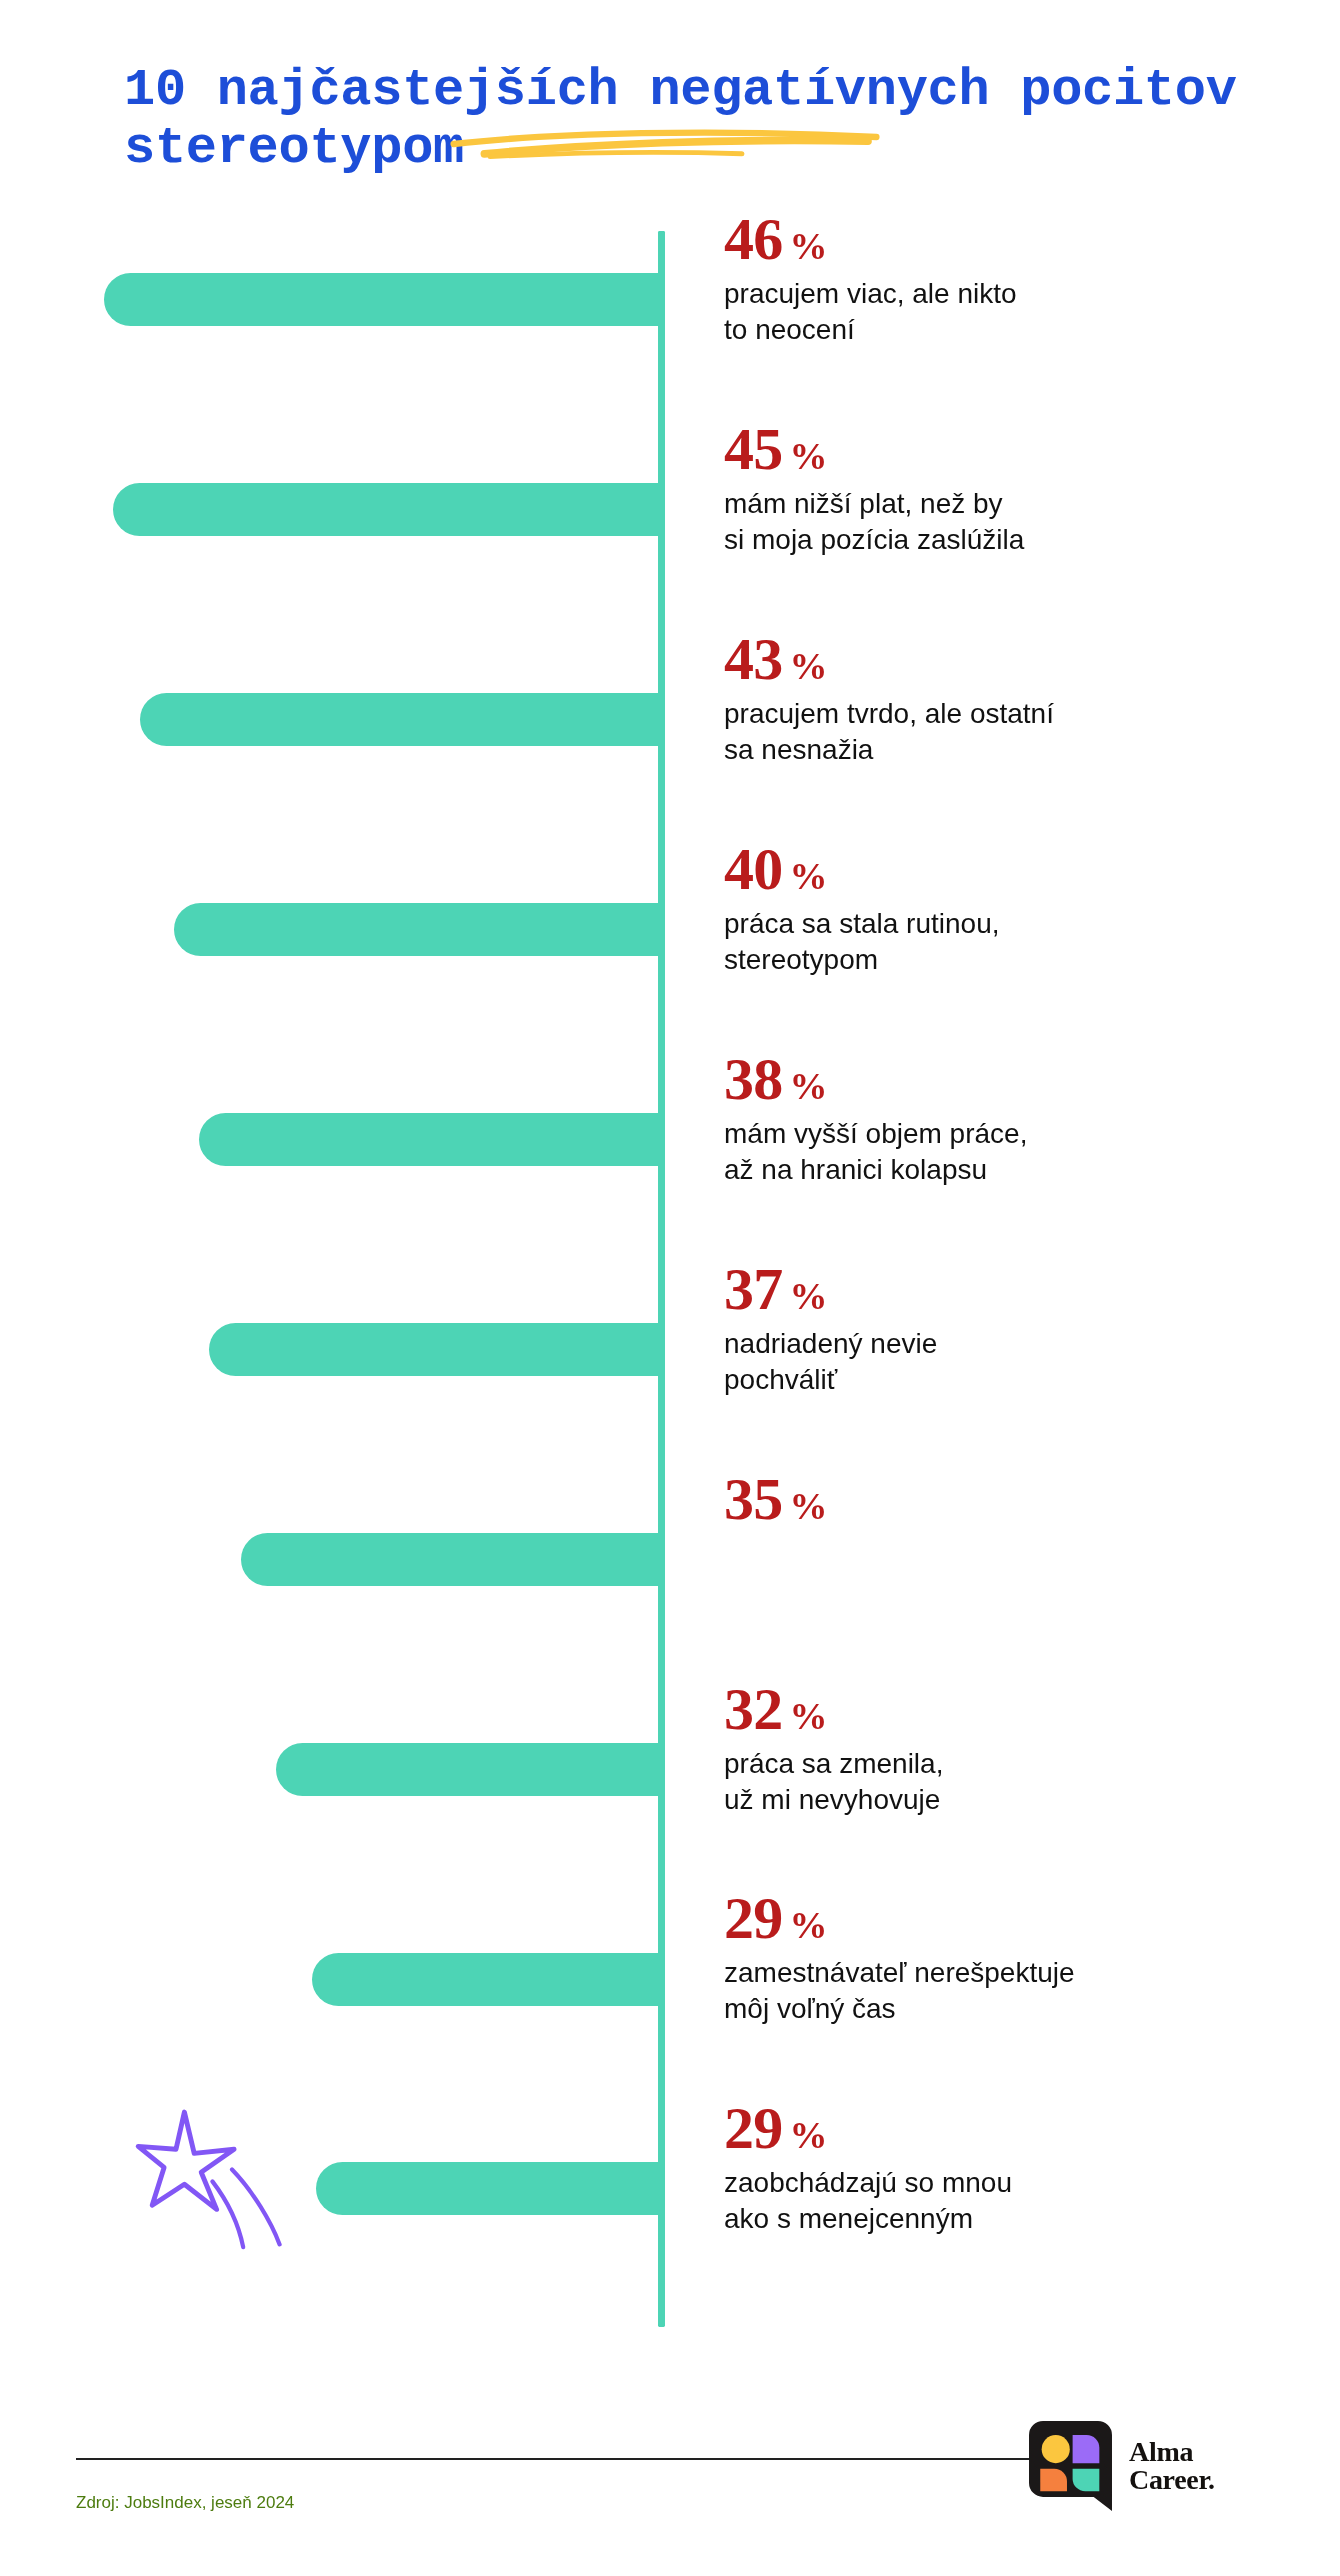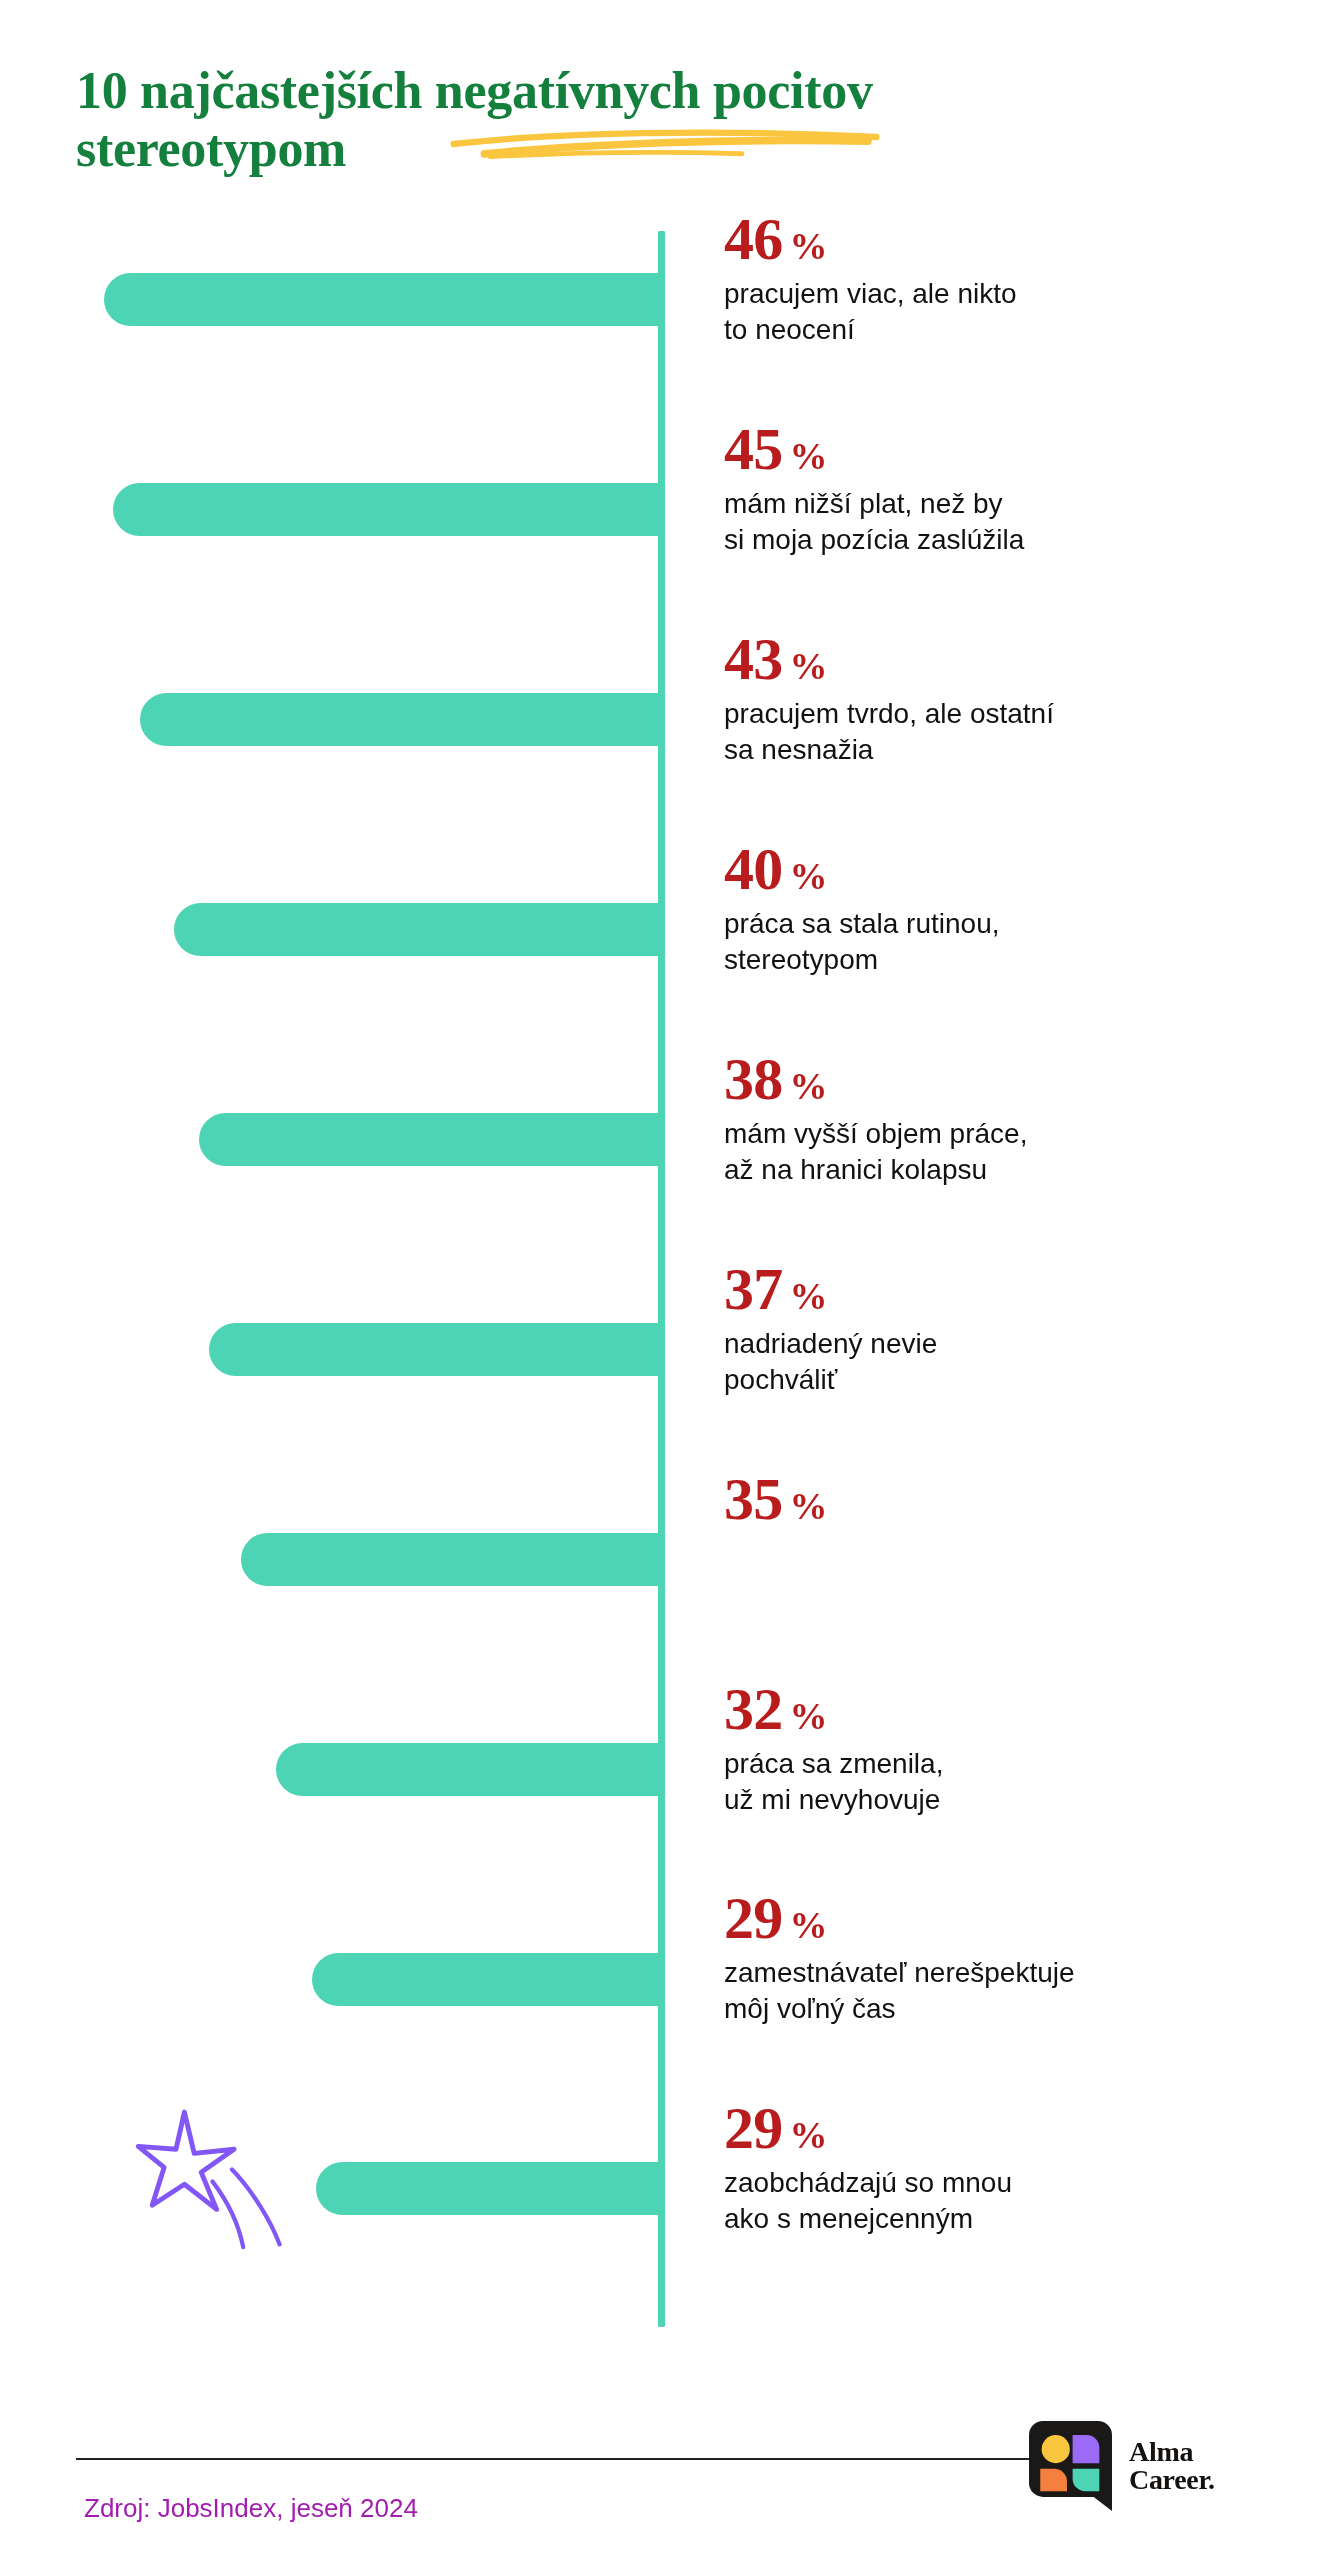--- a/index.html
+++ b/index.html
@@ -15,27 +15,28 @@
   }
 
   
   .title-block {
     position: absolute;
     left: 76px;
     top: 62px;
     width: 1148px;
   }
   .title-line {
-    font-family: Liberation Serif, serif;
+    font-family: Liberation Mono, monospace;
     font-weight: 700;
     font-size: 52px;
     line-height: 1.12;
     letter-spacing: -0.3px;
-    color: #15803d;
+    color: #1d4ed8;
     white-space: nowrap;
+    margin-left: 48px;
   }
   .title-swoosh {
     position: absolute;
     left: 448px;
     top: 123px;
     width: 434px;
     height: 42px;
     pointer-events: none;
   }
 
@@ -118,25 +119,25 @@
   .footer-rule {
     position: absolute;
     left: 76px;
     top: 2458px;
     width: 969px;
     height: 2.1px;
     background: #222222;
   }
   .footer-source {
     position: absolute;
-    left: 84px;
+    left: 76px;
     top: 2493px;
     font-family: "Liberation Sans", sans-serif;
-    font-size: 26px;
-    color: #a21caf;
+    font-size: 17px;
+    color: #4d7c0f;
     white-space: nowrap;
   }
   .logo {
     position: absolute;
     left: 1029px;
     top: 2406px;
     width: 280px;
     height: 119px;
     display: flex;
     align-items: center;

